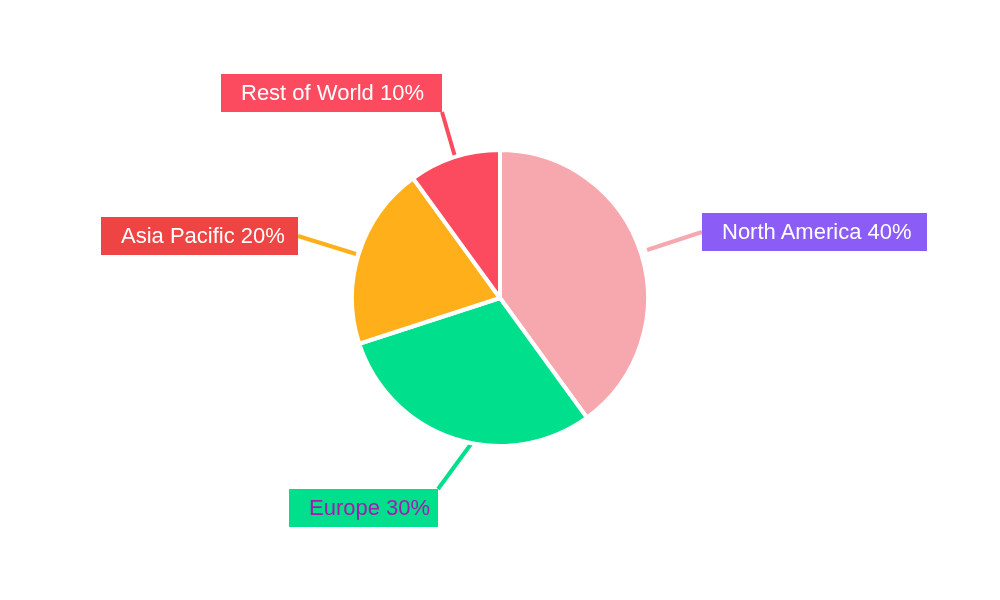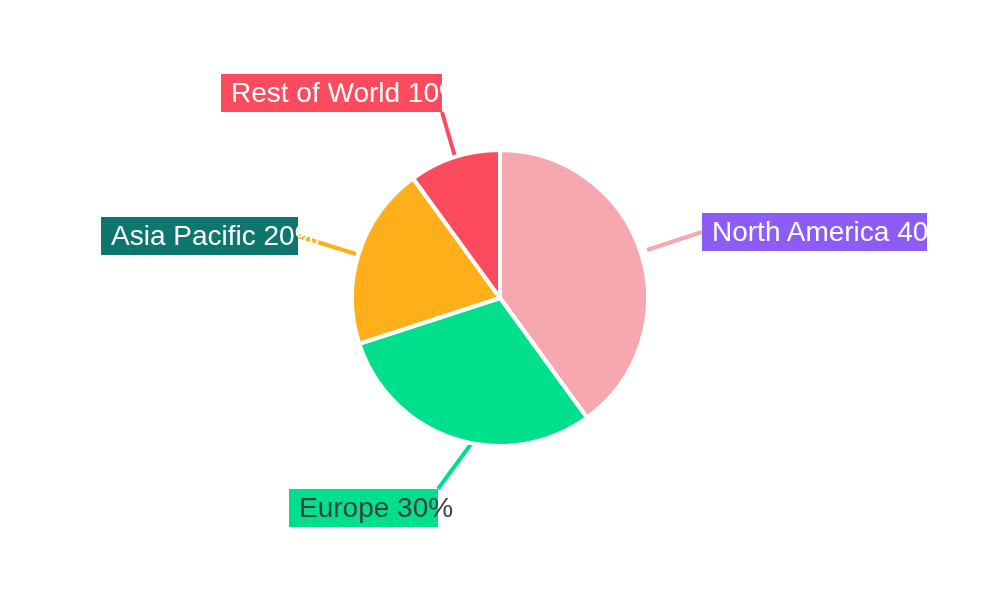--- a/index.html
+++ b/index.html
@@ -26,25 +26,25 @@
     height: 600px;
   }
   .slice-label {
     position: absolute;
     display: flex;
     align-items: center;
     justify-content: flex-start;
     box-sizing: border-box;
     color: #ffffff;
     font-family: "Liberation Sans", sans-serif;
-    font-size: 28px;
+    font-size: 22px;
     line-height: 1;
     letter-spacing: 0px;
     white-space: nowrap;
-    padding: 0 10px;
+    padding: 0 20px;
     user-select: none;
   }
 </style>
 </head>
 <body>
 
 <div id="canvas">
 
   <svg id="chart-svg" viewBox="0 0 1000 600" xmlns="http://www.w3.org/2000/svg">
     <g id="connectors">
@@ -58,25 +58,25 @@
         <path d="M 500.00 298.00 L 586.99 417.73 A 148 148 0 0 1 359.24 343.73 Z" fill="#00e08c" stroke="#ffffff" stroke-width="4" stroke-linejoin="round"></path>
         <path d="M 500.00 298.00 L 359.24 343.73 A 148 148 0 0 1 413.01 178.27 Z" fill="#ffaf1a" stroke="#ffffff" stroke-width="4" stroke-linejoin="round"></path>
         <path d="M 500.00 298.00 L 413.01 178.27 A 148 148 0 0 1 500.00 150.00 Z" fill="#fc4a5e" stroke="#ffffff" stroke-width="4" stroke-linejoin="round"></path>
       </g>
   </svg>
 
   <div class="slice-label" id="lbl-0" style="left: 702px; top: 213px; width: 225px; height: 38px; background: #8b5cf6; color: rgb(255, 255, 255);">
     <span>North America 40%</span>
   </div>
 
-  <div class="slice-label" id="lbl-1" style="left: 289px; top: 489px; width: 149px; height: 38px; background: rgb(0, 224, 140); color: #404040;">
+  <div class="slice-label" id="lbl-1" style="left: 289px; top: 489px; width: 149px; height: 38px; background: rgb(0, 224, 140); color: #a21caf;">
     <span>Europe 30%</span>
   </div>
 
-  <div class="slice-label" id="lbl-2" style="left: 101px; top: 217px; width: 197px; height: 38px; background: #0f766e; color: rgb(255, 255, 255);">
+  <div class="slice-label" id="lbl-2" style="left: 101px; top: 217px; width: 197px; height: 38px; background: #ef4444; color: rgb(255, 255, 255);">
     <span>Asia Pacific 20%</span>
   </div>
 
   <div class="slice-label" id="lbl-3" style="left: 221px; top: 74px; width: 221px; height: 38px; background: rgb(252, 74, 94); color: rgb(255, 255, 255);">
     <span>Rest of World 10%</span>
   </div>
 
 </div>
 
 </body></html>

